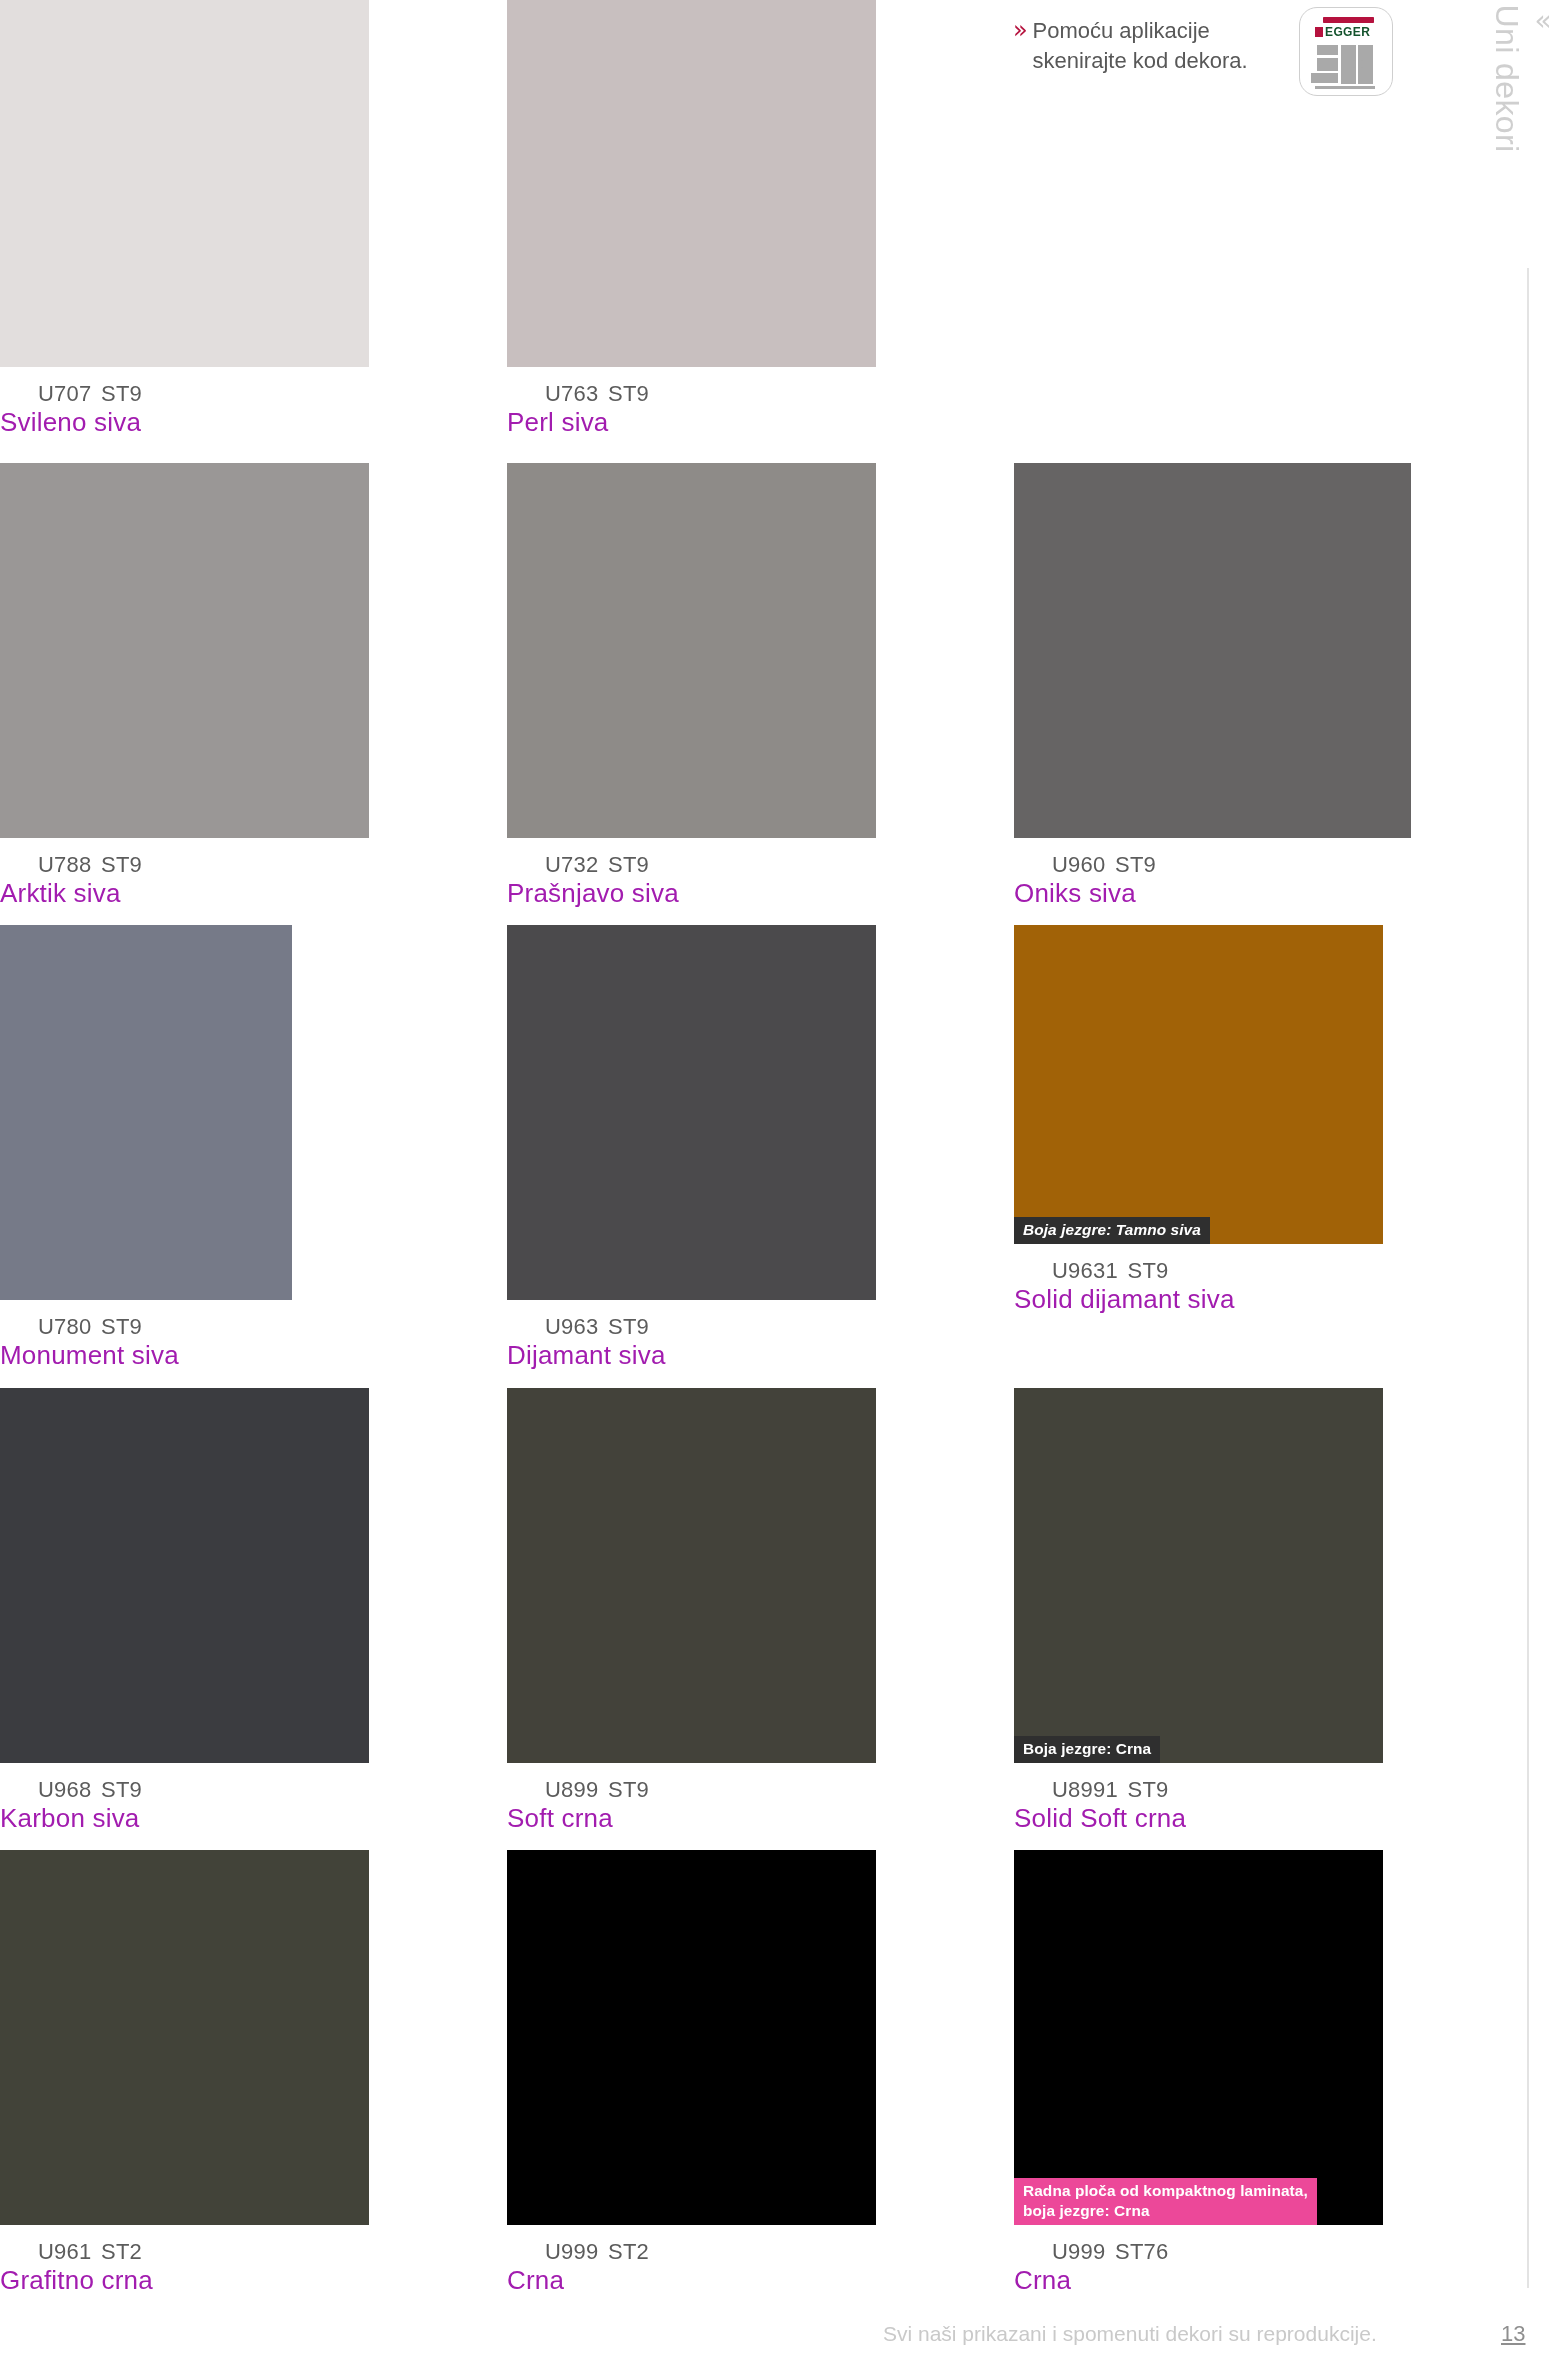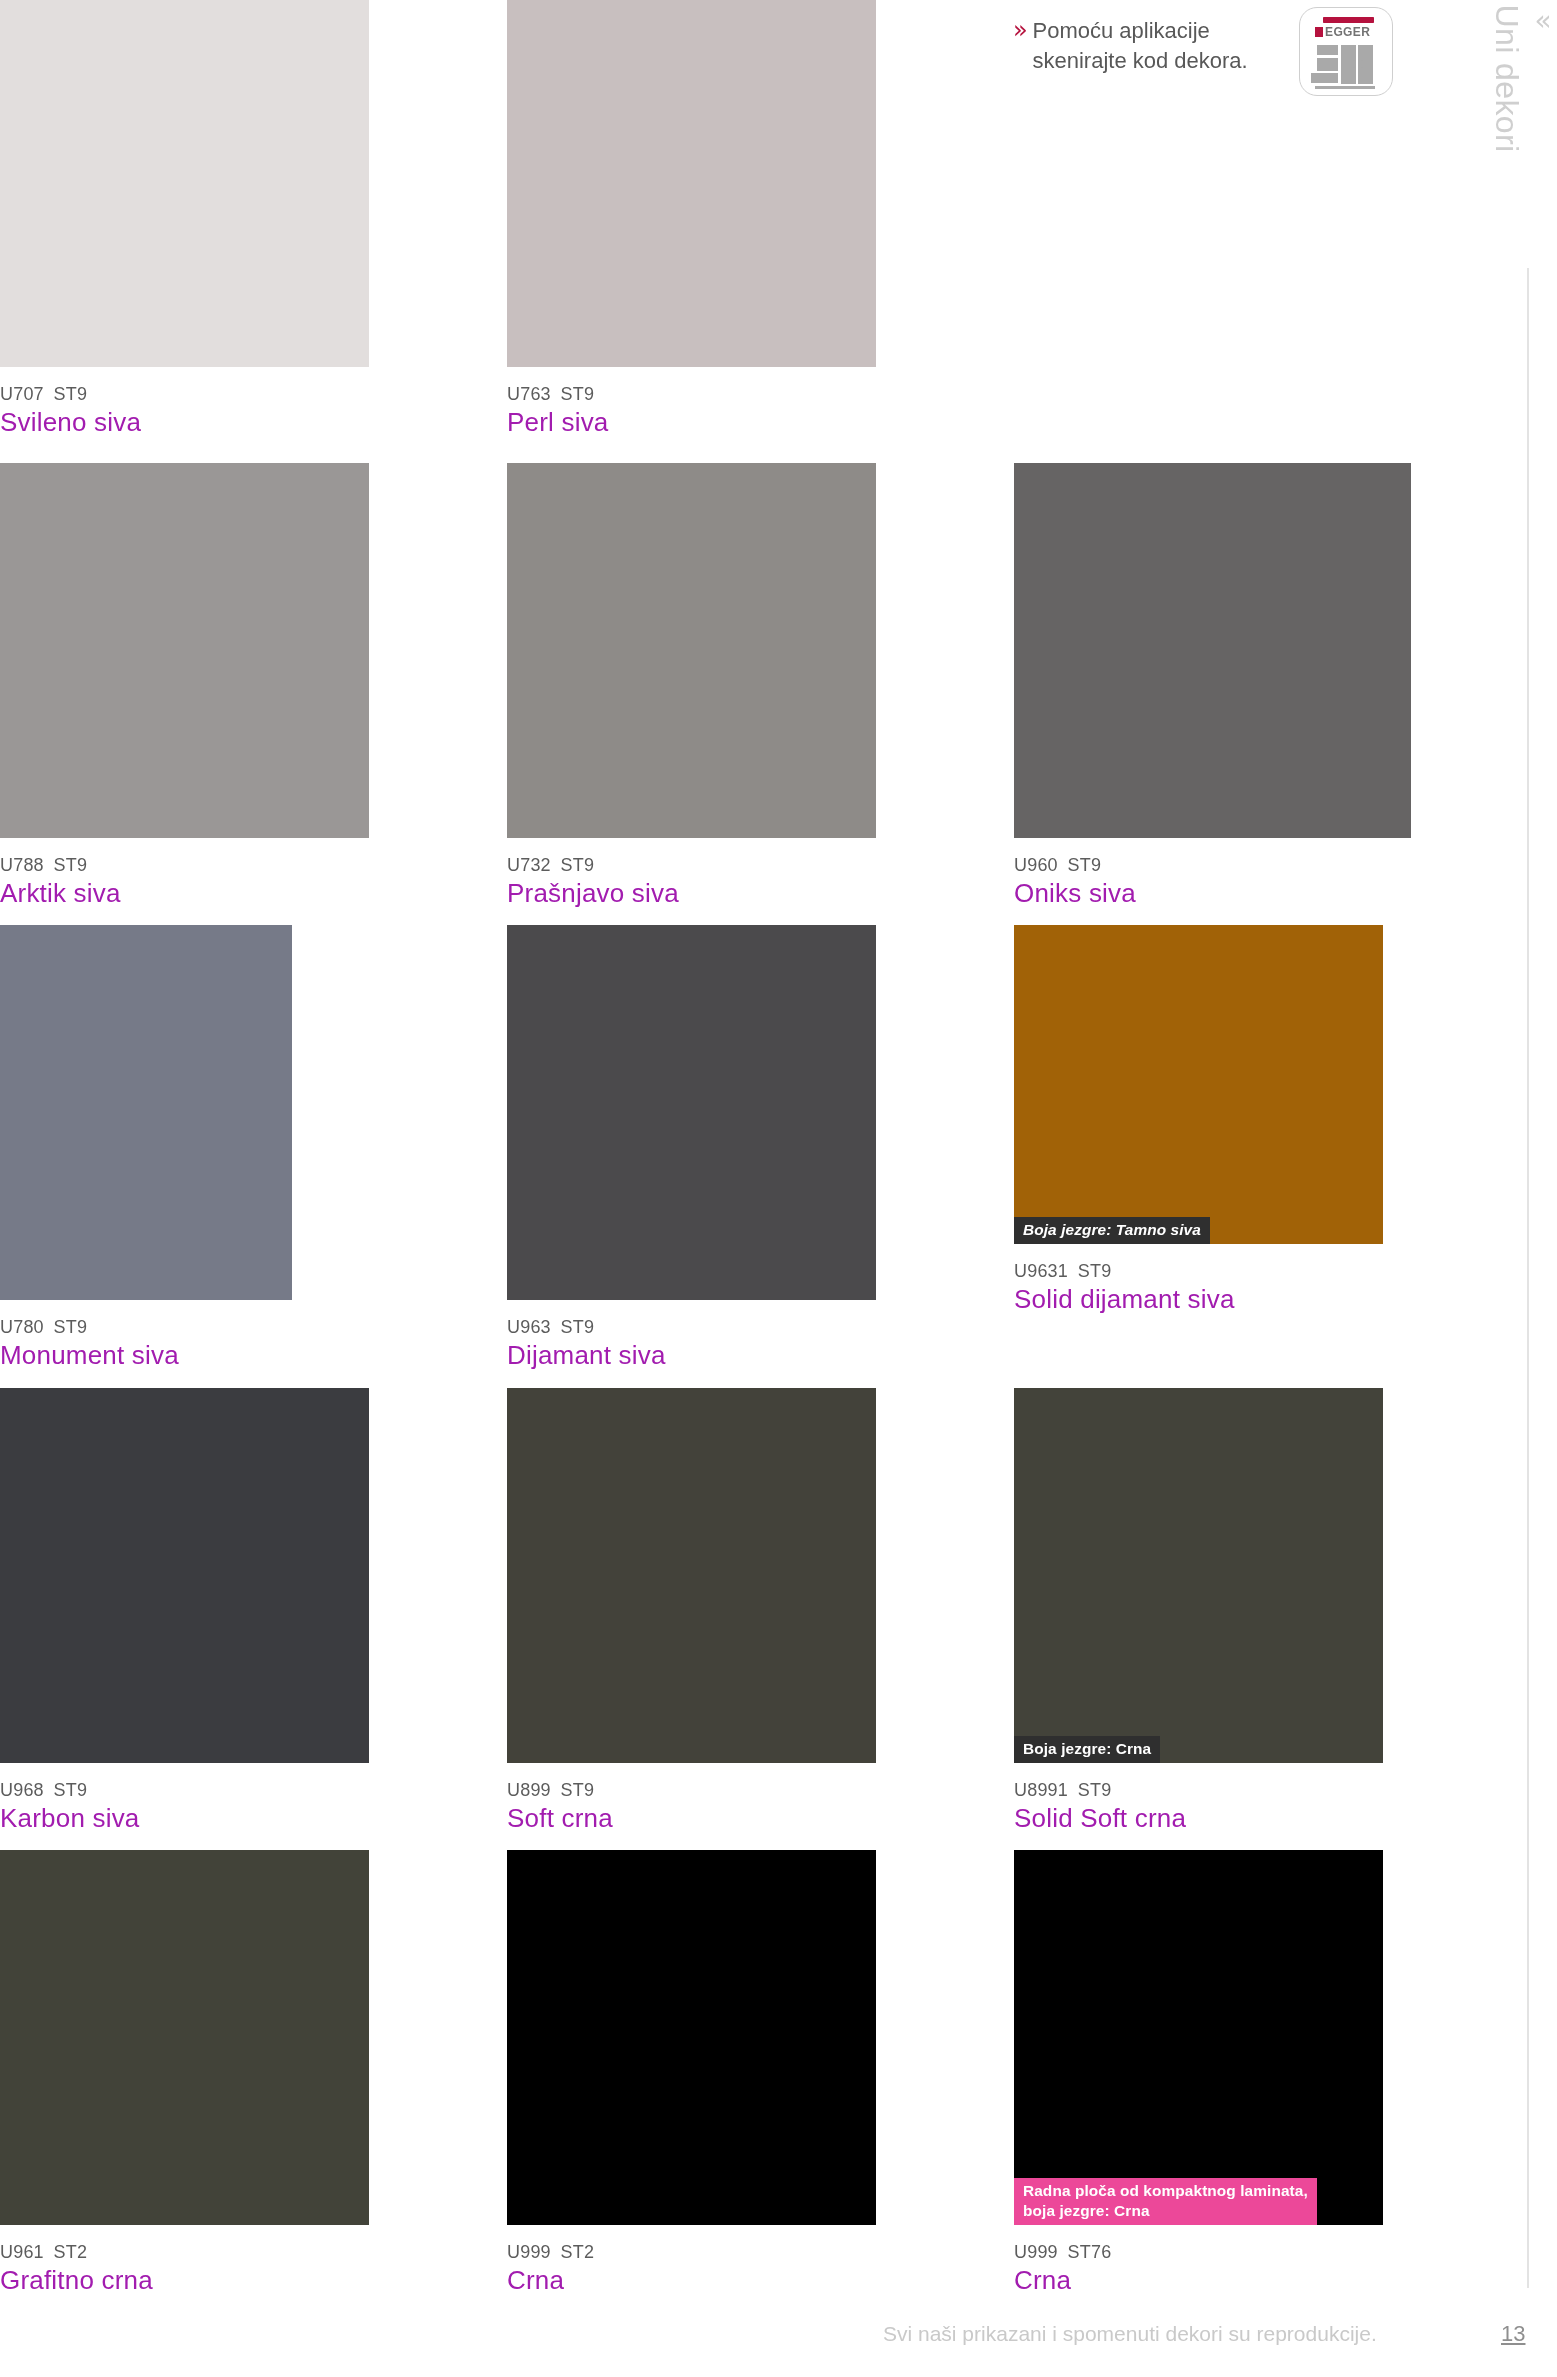--- a/index.html
+++ b/index.html
@@ -42,21 +42,21 @@
   .app-icon{
     position:absolute;left:1299px;top:6.5px;width:94px;height:89px;
     border:1.6px solid #cfcfcf;border-radius:18px;background:#ffffff;
     box-sizing:border-box;padding:7.3px 8px;
   }
   .ai-bar{height:5.7px;background:#b5123e;margin:2.4px 9.7px 2.4px 15.4px;border-radius:0.8px;}
   .ai-logo{display:flex;align-items:center;gap:2.4px;padding-left:7.3px;}
   .ai-logo .sq{width:7.3px;height:9.7px;background:#b5123e;}
   .ai-logo .wd{
     font-family:"Liberation Sans",sans-serif;font-weight:700;
-    font-size:12px;letter-spacing:0.4px;color:#737373;
+    font-size:12px;letter-spacing:0.4px;color:#14532d;
   }
   .ai-furn{position:relative;margin-top:5.7px;height:45px;}
   .ai-furn span{position:absolute;background:#a9a9a9;display:block;}
   .f1{left:9px;top:0;width:21px;height:10.5px;}
   .f2{left:9px;top:13px;width:21px;height:13px;}
   .f3{left:3.2px;top:28px;width:27px;height:10.5px;}
   .f4{left:33px;top:0;width:14.6px;height:39px;}
   .f5{left:50px;top:0;width:15.4px;height:39px;}
   .f6{left:6.5px;top:41px;width:60px;height:3.2px;background:#c4c4c4;}
   .fh1{left:45px;top:15.4px;width:2.4px;height:7.3px;background:#f2f2f2;border-radius:1.6px;}
@@ -87,21 +87,21 @@
   .badge{
     position:absolute;left:0;bottom:0;
     background:#2f2f2f;color:#ffffff;
     font-size:15.4px;line-height:20px;font-weight:700;
     padding:3.2px 9px 4px 9px;white-space:pre-line;
     letter-spacing:0.1px;
   }
   .badge.black{background:#ec4899;}
   .lbl{padding-top:13px;}
   .lbl .code{
-    color:#5c5c5c;font-size:18px;line-height:28px;letter-spacing:0.2px;
+    color:#5c5c5c;font-size:22px;line-height:28px;letter-spacing:0.2px;padding-left:38px;
   }
   .lbl .code .st{margin-left:9.7px;}
   .lbl .name{
     color:#a21caf;font-size:26px;line-height:29px;letter-spacing:0.2px;
   }
 
   
   .footer-note{
     position:absolute;left:883px;top:2322px;
     color:#c9c9c9;font-size:21px;line-height:24px;

